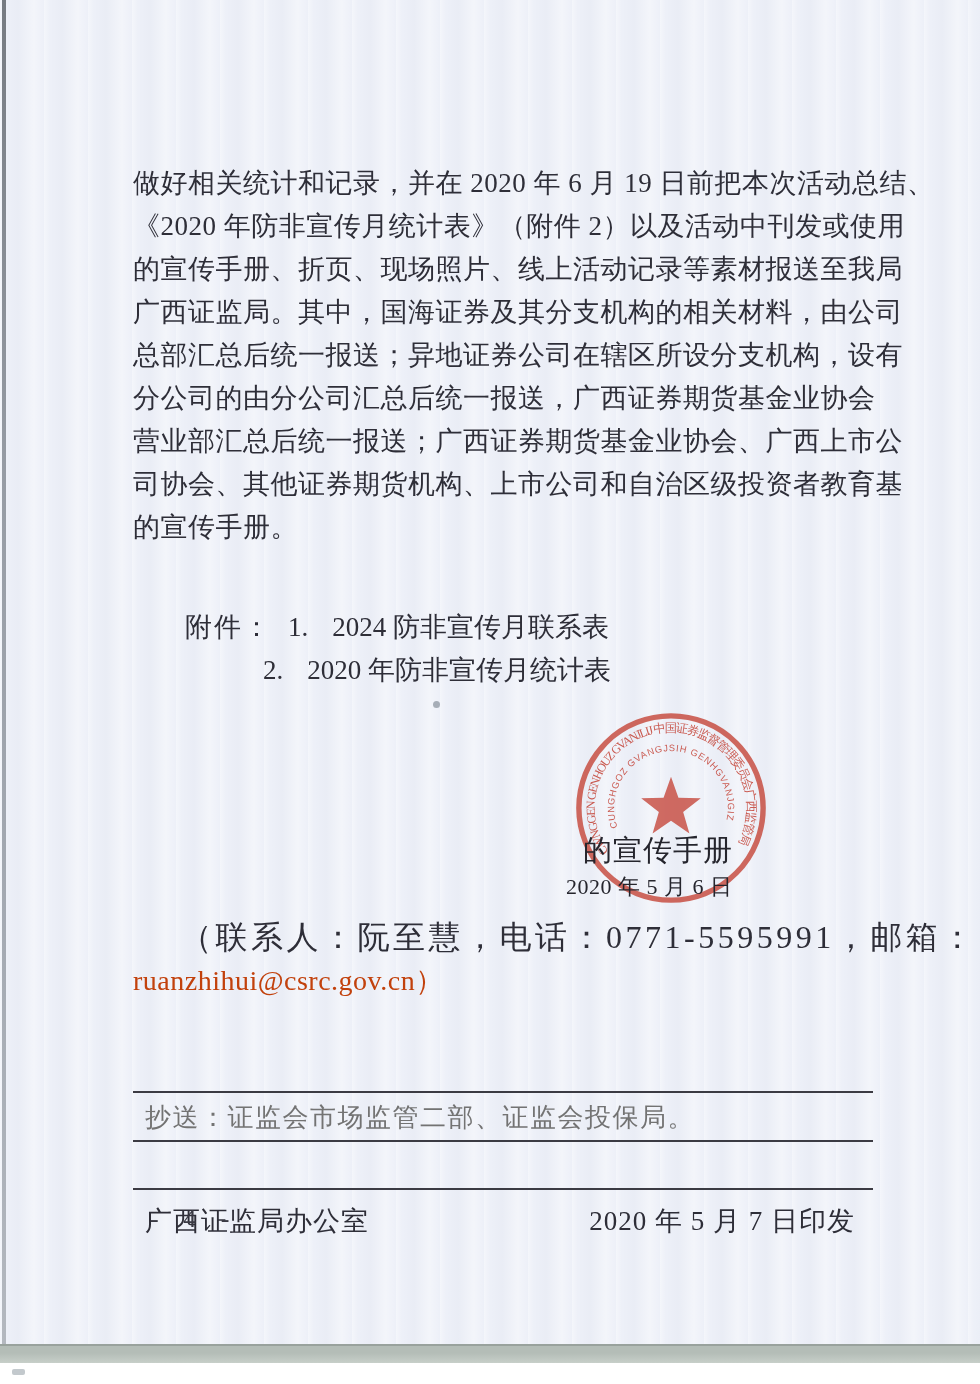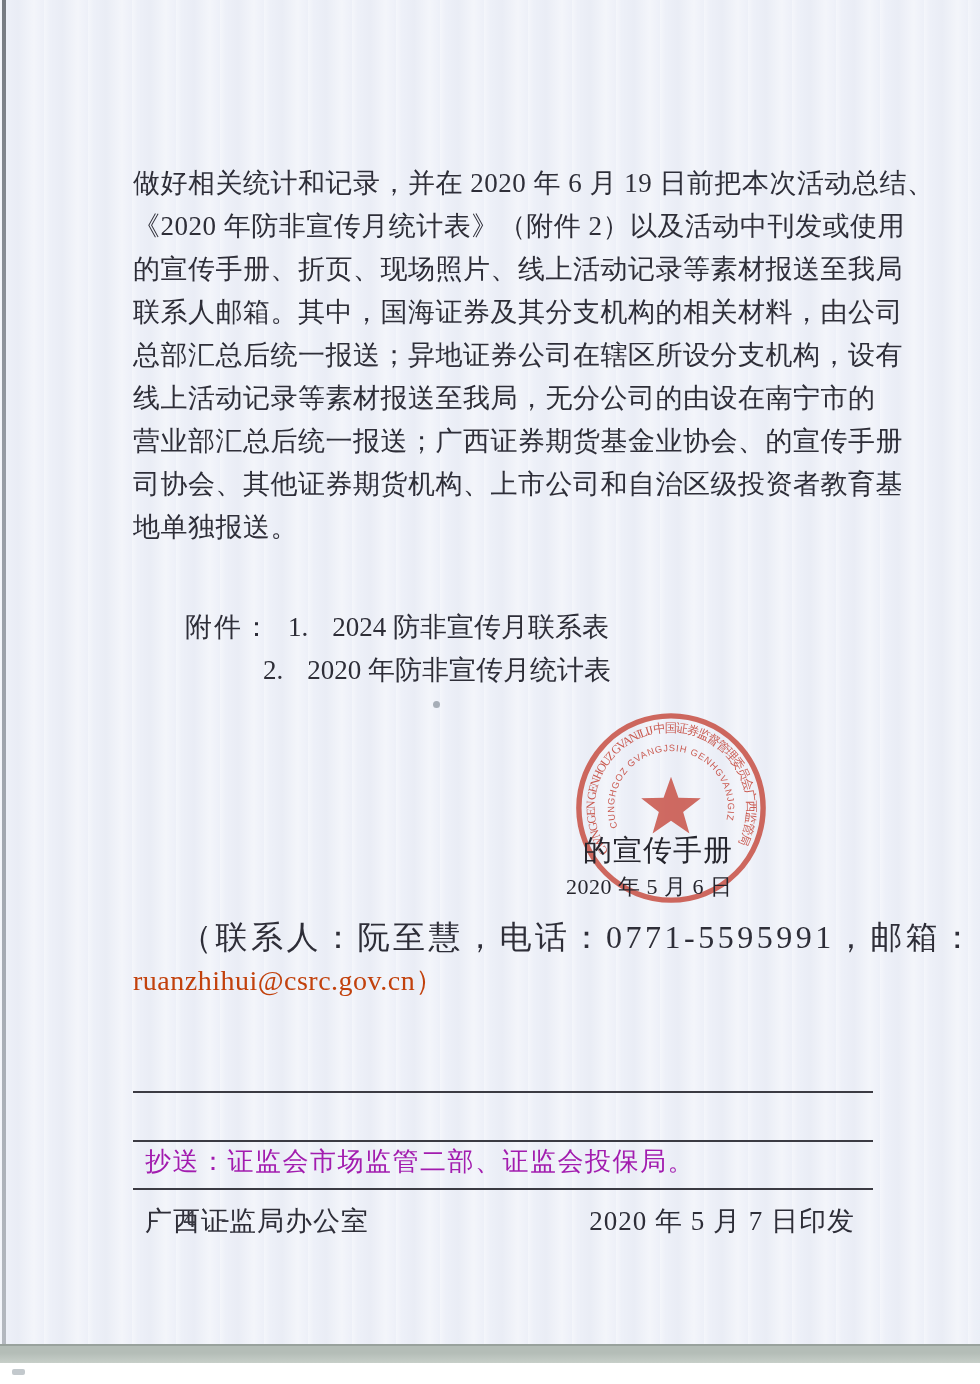--- a/index.html
+++ b/index.html
@@ -60,22 +60,22 @@
   }
   .contact-2{
     position:absolute;left:133px;top:962px;font-size:28px;letter-spacing:.5px;
     white-space:nowrap;color:#c2410c;
   }
   .rule{position:absolute;left:133px;width:740px;height:2px;background:#3b3b43;}
   .rule-1{top:1091px;}
   .rule-2{top:1140px;}
   .rule-3{top:1188px;}
   .cc-line{
-    position:absolute;left:145px;top:1144px;font-size:26px;letter-spacing:1.5px;
-    white-space:nowrap;color:#a21caf;
+    position:absolute;left:145px;top:1100px;font-size:26px;letter-spacing:1.5px;
+    white-space:nowrap;color:#737373;
   }
   .issue-row{
     position:absolute;left:145px;top:1203px;width:710px;display:flex;
     justify-content:space-between;font-size:27px;letter-spacing:1px;color:#2e2e38;
   }
   .page-number{
     position:absolute;left:150px;top:1204px;font-size:26px;letter-spacing:9px;
     color:#3a3a44;white-space:nowrap;
   }
 </style>
@@ -83,26 +83,26 @@
 <body>
 
 <div class="canvas">
   <div class="paper"></div>
   <div class="scan-edge-left"></div>
 
   <div class="body-text">
     <div class="bline">做好相关统计和记录，并在 2020 年 6 月 19 日前把本次活动总结、</div>
     <div class="bline">《2020 年防非宣传月统计表》（附件 2）以及活动中刊发或使用</div>
     <div class="bline">的宣传手册、折页、现场照片、线上活动记录等素材报送至我局</div>
-    <div class="bline">联系人邮箱。其中，国海证券及其分支机构的相关材料，由公司</div>
+    <div class="bline">广西证监局。其中，国海证券及其分支机构的相关材料，由公司</div>
     <div class="bline">总部汇总后统一报送；异地证券公司在辖区所设分支机构，设有</div>
-    <div class="bline">线上活动记录等素材报送至我局，无分公司的由设在南宁市的</div>
-    <div class="bline">营业部汇总后统一报送；广西证券期货基金业协会、的宣传手册</div>
+    <div class="bline">分公司的由分公司汇总后统一报送，广西证券期货基金业协会</div>
+    <div class="bline">营业部汇总后统一报送；广西证券期货基金业协会、广西上市公</div>
     <div class="bline">司协会、其他证券期货机构、上市公司和自治区级投资者教育基</div>
-    <div class="bline last">地单独报送。</div>
+    <div class="bline last">的宣传手册。</div>
   </div>
 
   <div class="attach-row attach-row1">
     <span class="attach-label">附件：</span><span class="attach-no">1.</span><span>2024 防非宣传月联系表</span>
   </div>
   <div class="attach-row attach-row2">
     <span class="attach-no">2.</span><span>2020 年防非宣传月统计表</span>
   </div>
 
   <div class="dot-artifact"></div>

